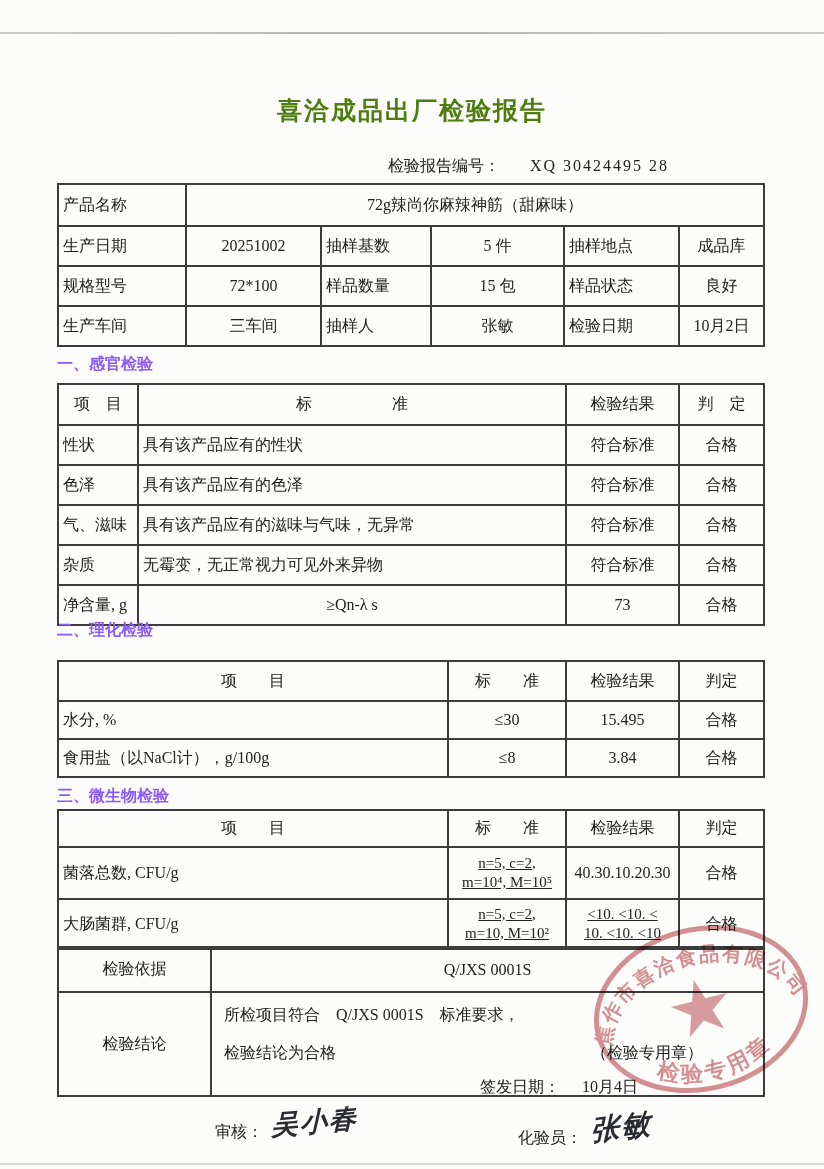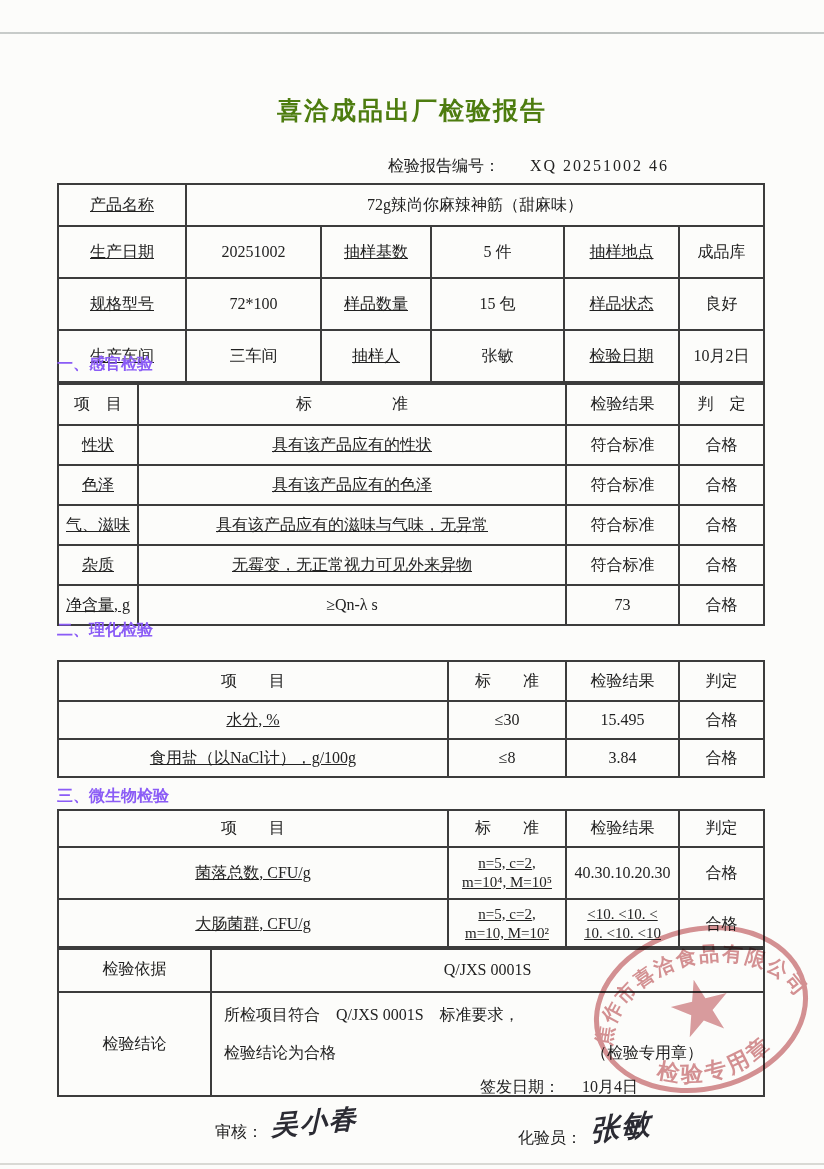--- a/index.html
+++ b/index.html
@@ -20,30 +20,30 @@
   }
   .report-no{position:absolute;left:388px;top:156px;font-size:16px;white-space:nowrap;}
   .report-no .num{margin-left:30px;letter-spacing:2px;}
 
   table.tbl{position:absolute;border-collapse:collapse;table-layout:fixed;}
   table.tbl td{
     border:2px solid var(--table_border,#3c3c3c);
     font-size:16px;vertical-align:middle;overflow:hidden;
     padding:0 4px;
   }
-  td.lbl{text-align:center;padding-left:8px;text-decoration:underline;}
+  td.lbl{text-align:left;padding-left:8px;}
   td.ctr{text-align:center;}
   td.pre{white-space:pre-line;line-height:1.3;text-align:center;}
   tr.hdr td{text-align:center;}
 
   .sec-heading{position:absolute;left:57px;margin:0;font-size:16px;font-weight:bold;color:#8b5cf6;}
 
   
   #t-info{left:57px;top:183px;width:706px;}
-  #t-info tr{height:52px;}
+  #t-info tr{height:40px;}
   #t-info tr.r1{height:42px;}
 
   
   #t-sensory{left:57px;top:383px;width:706px;}
   #t-sensory tr{height:40px;}
   #t-sensory tr.hdr{height:41px;}
 
   
   #t-phys{left:57px;top:660px;width:706px;}
   #t-phys tr{height:38px;}
@@ -95,21 +95,21 @@
 </head>
 <body>
 
 <div id="page">
 
   <div class="scanline-top"></div>
 
   <h1 class="title">喜洽成品出厂检验报告</h1>
 
   <div class="report-no">
-    <span>检验报告编号：</span><span class="num">XQ   20251002   46</span>
+    <span>检验报告编号：</span><span class="num">XQ   30424495   28</span>
   </div>
 
   <table class="tbl" id="t-info">
     <colgroup>
         <col style="width:128px">
         <col style="width:135px">
         <col style="width:110px">
         <col style="width:133px">
         <col style="width:115px">
         <col style="width:85px">

